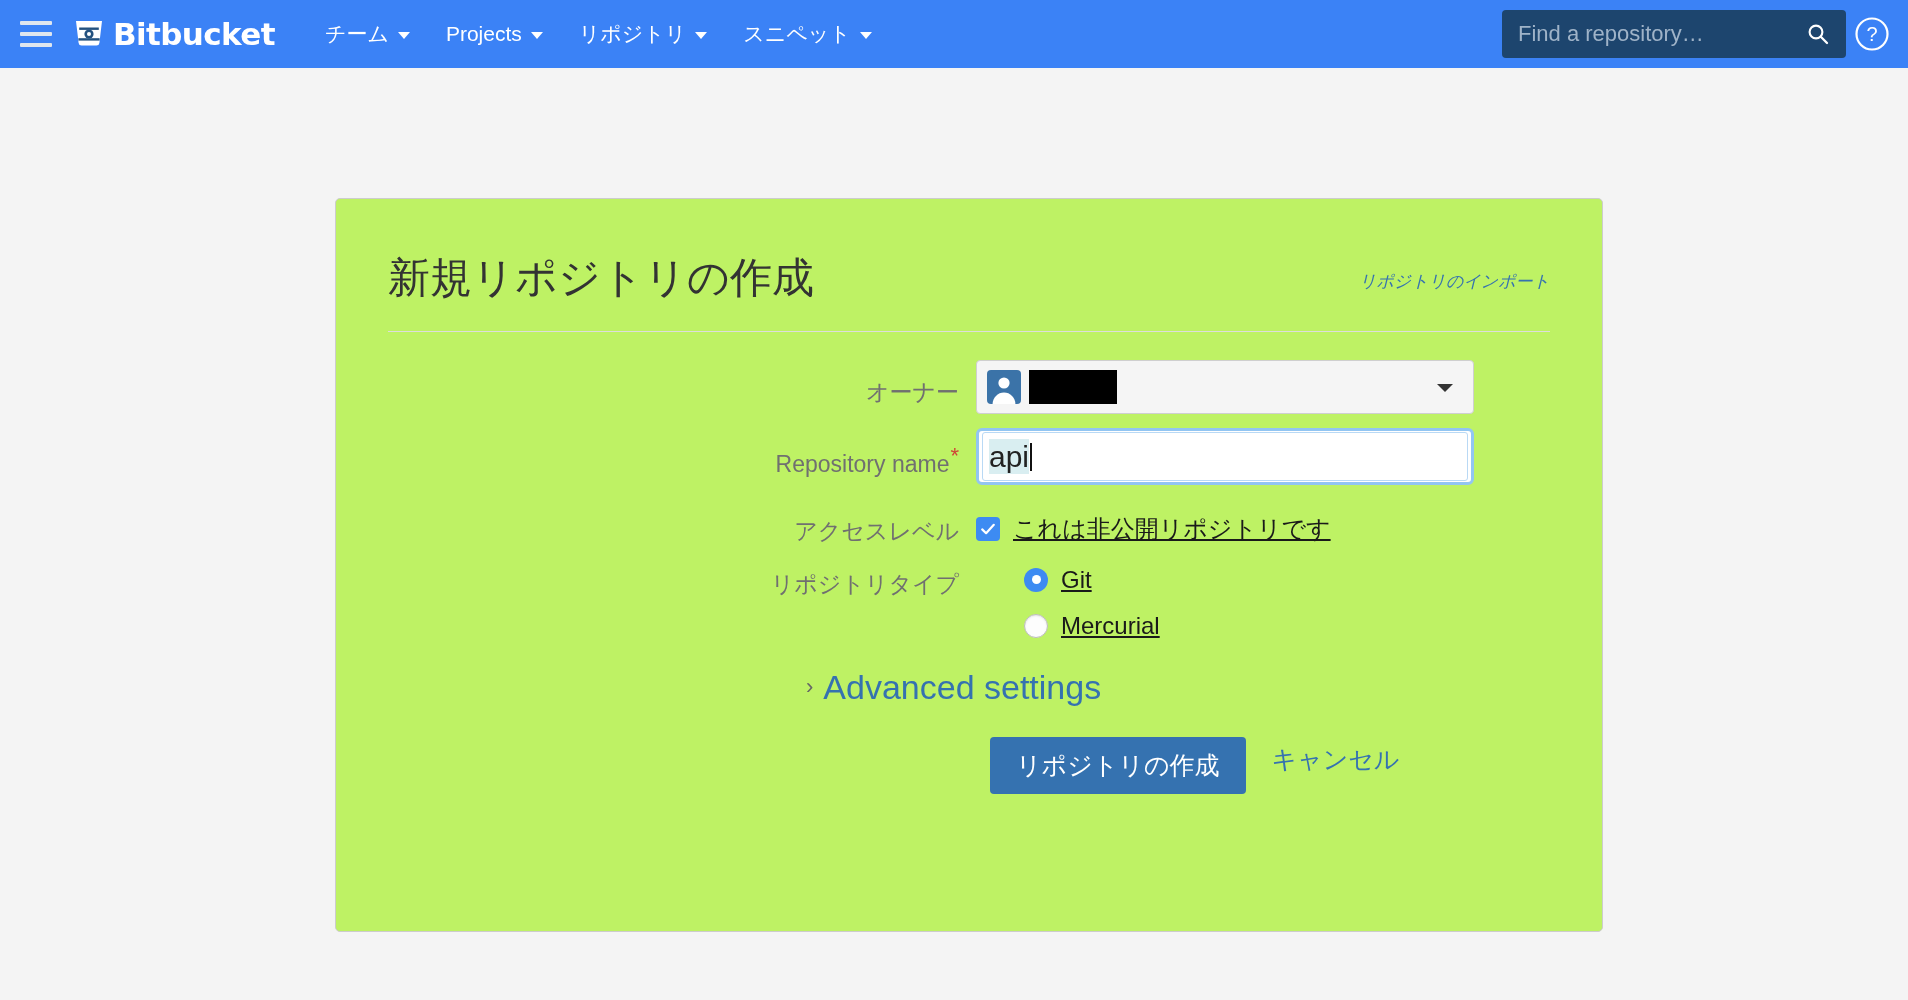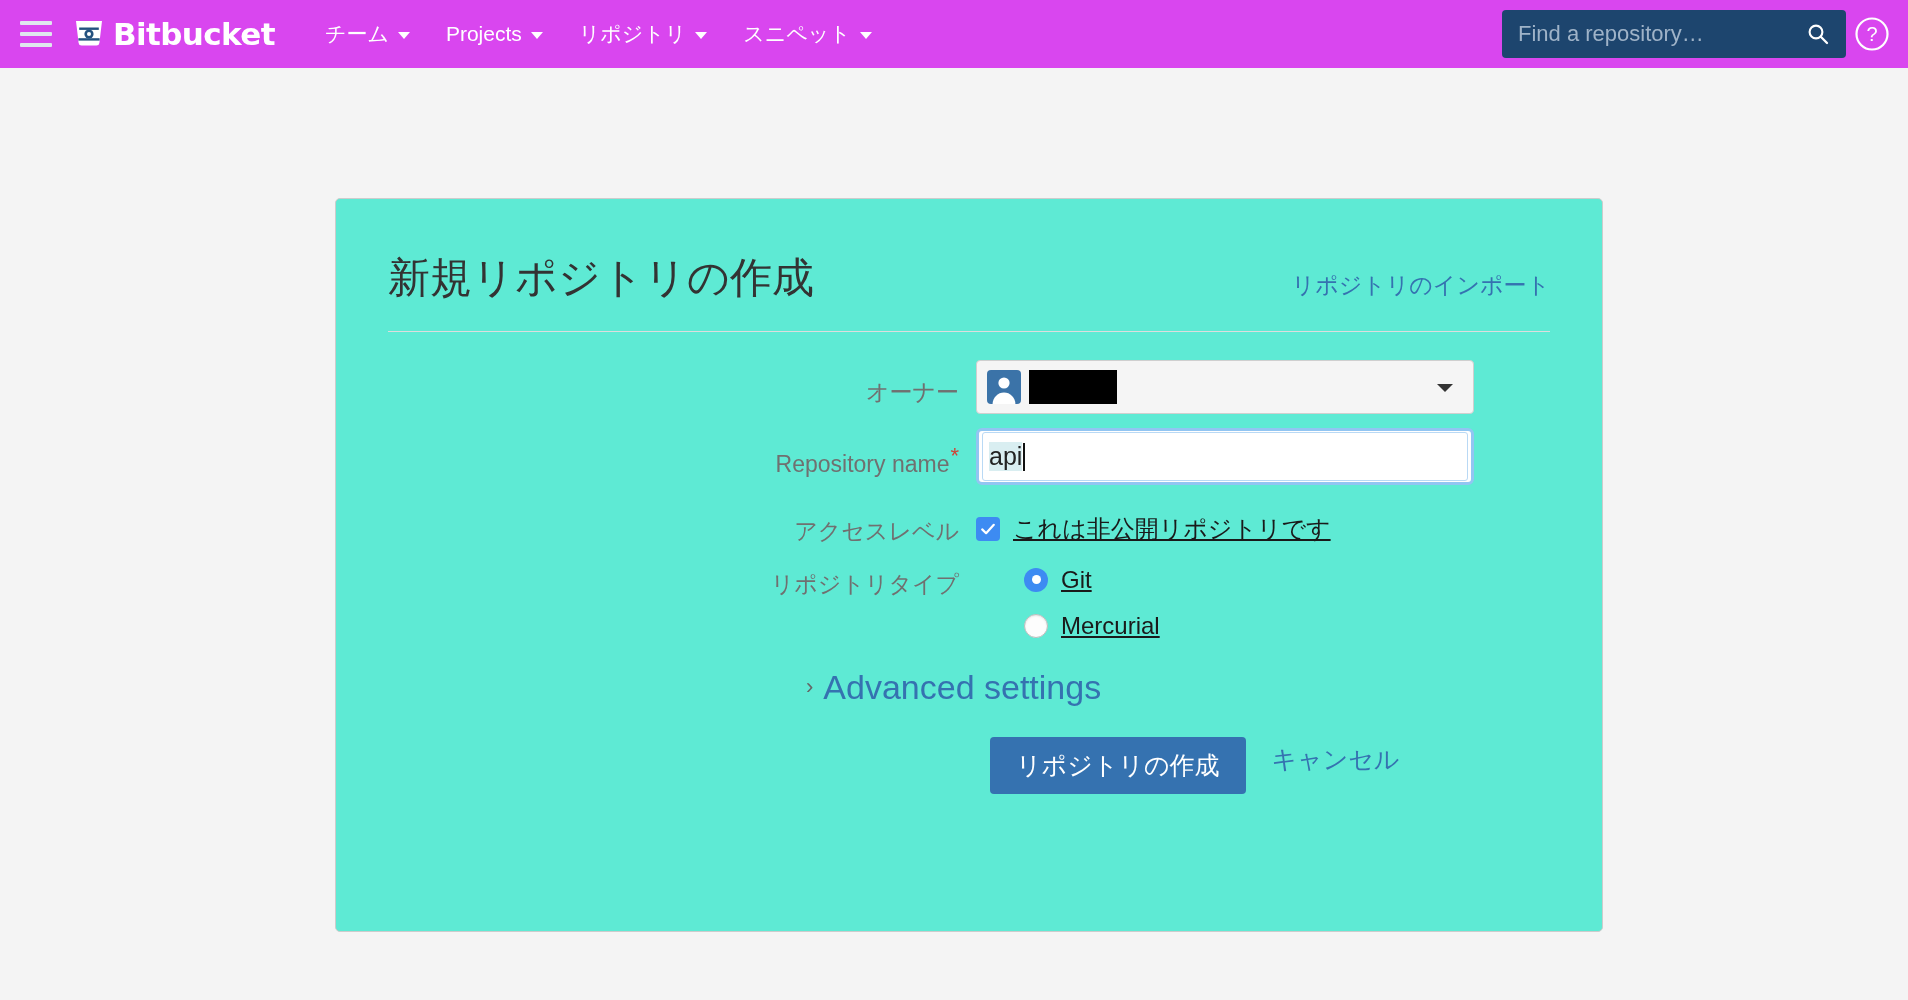--- a/index.html
+++ b/index.html
@@ -9,21 +9,21 @@
     background: #f4f4f4;
     font-family: "Liberation Sans", "DejaVu Sans", sans-serif;
     overflow: hidden;
   }
 
   
   #topnav {
     position: relative;
     width: 1908px;
     height: 68px;
-    background: #d946ef;
+    background: #3b82f6;
     display: flex;
     align-items: center;
     padding: 0 0 0 14px;
   }
   #hamburger {
     width: 44px; height: 44px;
     display: flex; flex-direction: column;
     justify-content: center; align-items: center;
     gap: 7px;
     cursor: pointer;
@@ -98,21 +98,21 @@
   }
   #search-box .search-icon { width: 24px; height: 24px; flex: none; }
   #help-icon { width: 36px; height: 36px; cursor: pointer; }
 
   
   #page { position: relative; width: 1908px; height: 932px; }
   #card {
     position: absolute;
     left: 335px; top: 130px;
     width: 1268px; height: 734px;
-    background: #5eead4;
+    background: #bef264;
     border: 1px solid #cccccc;
     border-radius: 5px;
   }
   #card-header {
     position: relative;
     margin: 55px 52px 0 52px;
     height: 78px;
     border-bottom: 1px solid #dddddd;
     display: flex;
     align-items: flex-start;
@@ -121,25 +121,26 @@
   #card-title {
     color: #333333;
     font-size: 42px;
     font-weight: normal;
     line-height: 1.15;
     margin: 0;
     white-space: nowrap;
   }
   #import-link {
     color: #3572b0;
-    font-size: 23px;
+    font-size: 17px;
     text-decoration: none;
     cursor: pointer;
     white-space: nowrap;
     margin-top: 16px;
+    font-style: italic;
   }
 
   
   #form { position: relative; margin-top: 28px; }
   .field-row {
     display: flex;
     align-items: flex-start;
     margin-bottom: 0;
   }
   .field-label {
@@ -210,21 +211,21 @@
     width: 100%;
     height: 49px;
     border: 1px solid #b9d9f5;
     border-radius: 3px;
     background: #ffffff;
     display: flex;
     align-items: center;
     padding: 0 6px;
   }
   #name-value {
-    font-size: 25px;
+    font-size: 30px;
     color: #222222;
     background: #d9eef1;
     line-height: 1.1;
     padding: 1px 0;
     white-space: pre;
   }
   #name-caret {
     display: inline-block;
     width: 2px;
     height: 28px;

